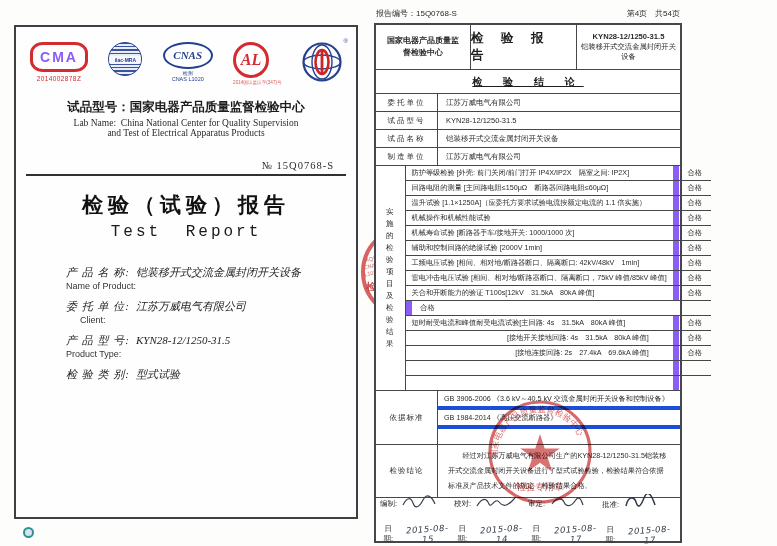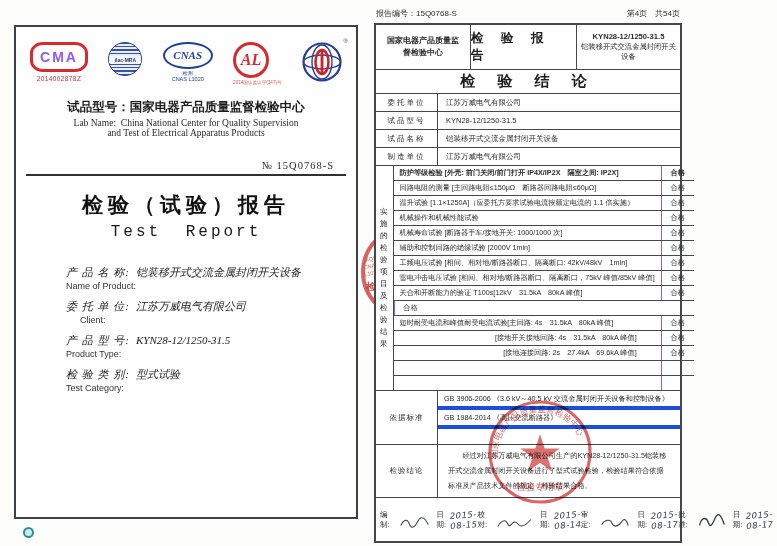--- a/index.html
+++ b/index.html
@@ -62,39 +62,39 @@
   .b-r{border-right:1px solid #45484b;}
   .hrow{height:44px;}
   .h-org{width:95px;display:flex;align-items:center;justify-content:center;text-align:center;
          font-size:8px;line-height:1.45;font-weight:600;padding:0 8px;}
   .h-title{flex:1;display:flex;align-items:center;justify-content:center;
            font-size:12.5px;font-weight:bold;letter-spacing:7px;color:#1d1d1d;}
   .h-prod{width:104px;display:flex;flex-direction:column;align-items:center;justify-content:center;
           text-align:center;font-size:7.3px;line-height:1.35;padding:0 3px;}
   .h-prod .model{font-weight:bold;font-size:7.6px;}
   .srow{height:24px;align-items:center;justify-content:center;
-        font-size:15px;font-weight:bold;letter-spacing:9px;color:#1d1d1d;}
+        font-size:10px;font-weight:bold;letter-spacing:9px;color:#1d1d1d;text-decoration:underline;}
   .irow{height:18px;align-items:center;font-size:7.5px;}
   .i-label{width:62px;align-self:stretch;display:flex;align-items:center;justify-content:center;letter-spacing:2px;}
   .i-value{flex:1;padding-left:8px;font-weight:500;}
   .tests-wrap,.std-wrap,.conc-wrap{display:flex;border-top:1px solid #45484b;}
   .span-label{width:62px;display:flex;align-items:center;justify-content:center;text-align:center;
-              font-size:7.5px;line-height:1.6;letter-spacing:1px;padding:0 4px;box-sizing:border-box;}
+              font-size:7.5px;line-height:1.6;letter-spacing:1px;padding:0 10px;box-sizing:border-box;}
   .tests-rows,.std-rows{flex:1;display:flex;flex-direction:column;}
   .trow{display:flex;height:14px;border-top:1px solid #45484b;align-items:center;font-size:7.2px;}
-  .trow.first{border-top:none;font-weight:bold;}
+  .trow.first{border-top:none;}
   .t-item{flex:1;align-self:stretch;display:flex;align-items:center;padding:0 6px;white-space:nowrap;overflow:hidden;}
   .t-item.center{justify-content:center;}
   .t-item.right{justify-content:flex-end;padding-right:24px;}
-  .t-res{width:32px;align-self:stretch;display:flex;align-items:center;justify-content:center;border-left:1px solid #8b5cf6;}
+  .t-res{width:32px;align-self:stretch;display:flex;align-items:center;justify-content:center;border-left:6px solid #8b5cf6;}
   .stdrow{height:15px;border-top:4px solid #1d4ed8;display:flex;align-items:center;padding:0 6px;font-size:7.2px;white-space:nowrap;}
   .stdrow.first{border-top:none;}
   .conc-text{flex:1;font-size:7.2px;line-height:2.05;padding:4px 10px;text-indent:2em;box-sizing:border-box;}
   .sigrow{height:44px;align-items:center;justify-content:space-around;padding:0 4px;}
-  .sig-group{display:flex;flex-direction:row;gap:7px;}
+  .sig-group{display:flex;flex-direction:column;gap:15px;text-align:center;}
   .sig-line{display:flex;align-items:flex-end;gap:4px;font-size:7.5px;}
   .hand{font:italic 8.5px "DejaVu Sans",sans-serif;color:#39414e;transform:rotate(-4deg);letter-spacing:.5px;}
   .scribble{display:block;}
   .form-code{font-size:7px;margin-top:4px;color:#2b2b2b;font-family:"Liberation Sans",sans-serif;}
 
   
   .seal{position:absolute;pointer-events:none;mix-blend-mode:multiply;}
   .teal-stamp{position:absolute;left:23px;top:527px;width:11px;height:11px;border-radius:50%;
               border:2px solid #2e8f96;background:#cde9ea;box-sizing:border-box;}
 </style>
@@ -156,21 +156,20 @@
       <div class="field">
         <div class="f-zh"><span class="f-label">委 托 单 位:</span><span class="f-value">江苏万威电气有限公司</span></div>
         <div class="f-en indent0">Client:</div>
       </div>
       <div class="field">
         <div class="f-zh"><span class="f-label">产 品 型 号:</span><span class="f-value">KYN28-12/1250-31.5</span></div>
         <div class="f-en">Product Type:</div>
       </div>
       <div class="field">
         <div class="f-zh"><span class="f-label">检 验 类 别:</span><span class="f-value">型式试验</span></div>
-        <div class="f-en">Test Category:</div>
       </div>
     </div>
 
   </div>
 
   <svg class="seal" style="left:346px;top:222px;" width="40" height="100" viewBox="0 0 40 100">
     <circle cx="62" cy="50" r="45" fill="none" stroke="#d14a48" stroke-width="4" opacity="0.85"></circle>
     <g fill="#d14a48" opacity="0.8" font-size="5.5" font-family="Liberation Sans, sans-serif" transform="rotate(-12 30 50)">
       <text x="22" y="38">AQSI</text>
       <text x="19" y="45">CNAS</text>

